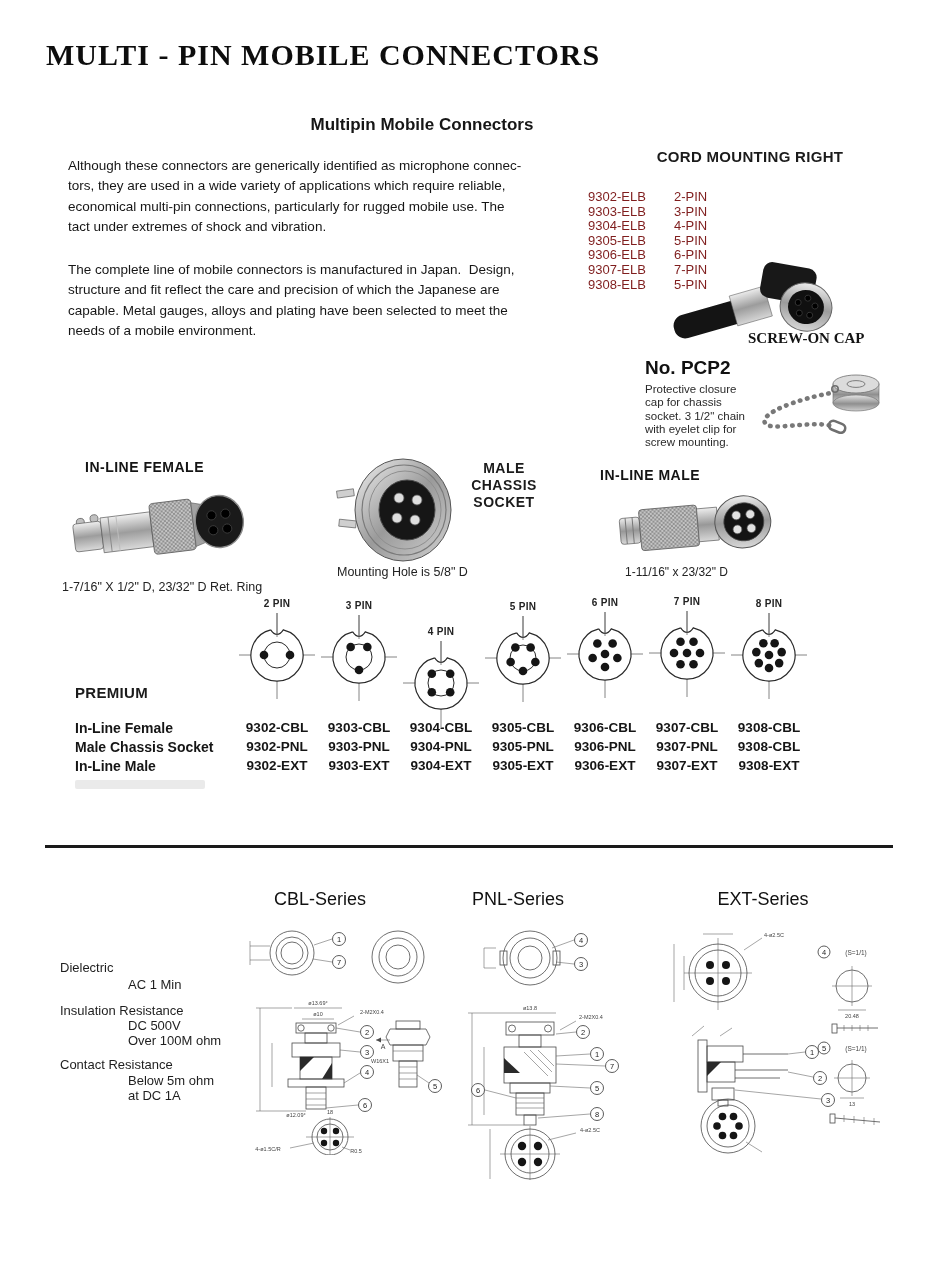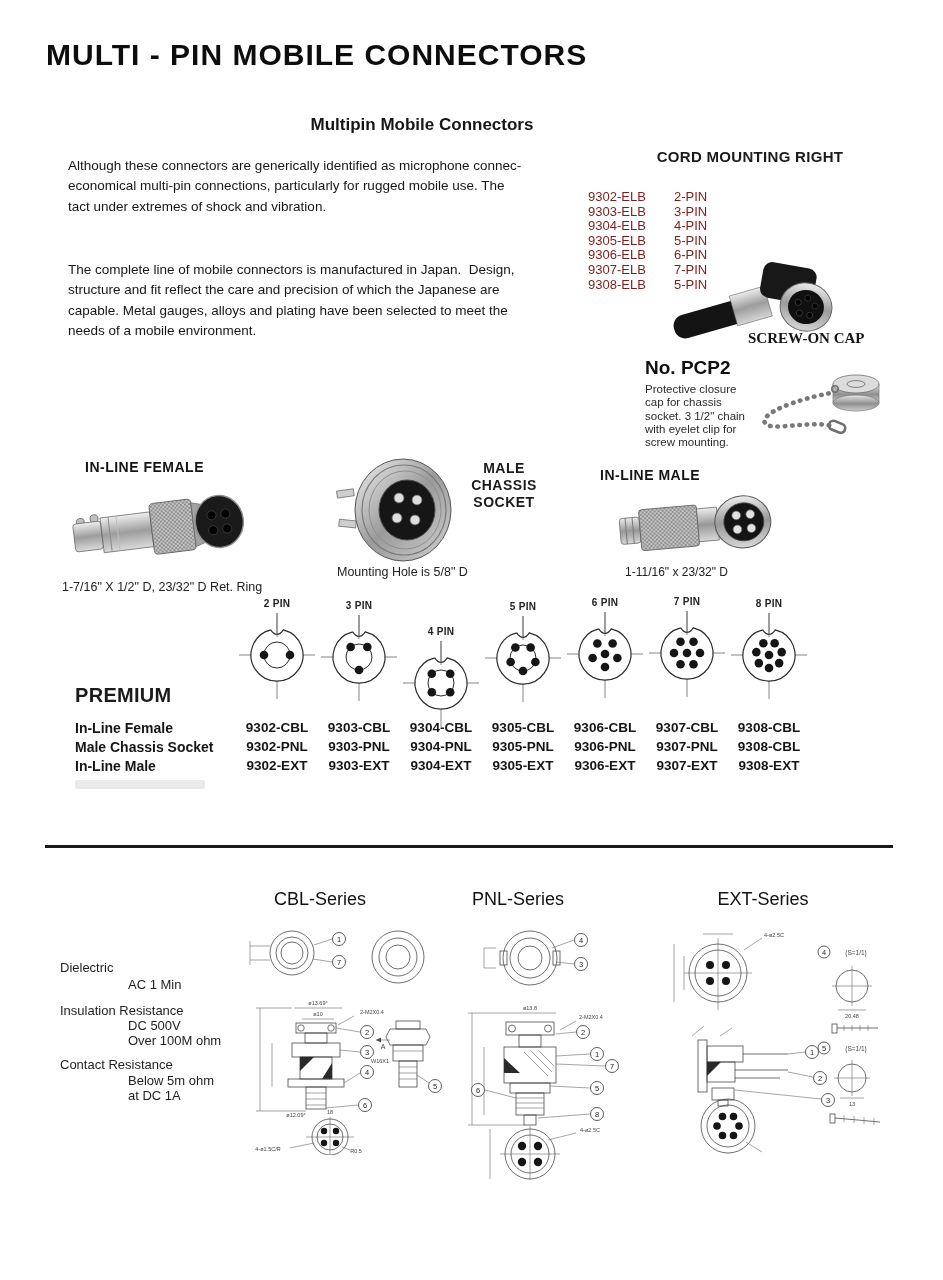--- a/index.html
+++ b/index.html
@@ -1,35 +1,35 @@
 <!DOCTYPE html>
 <html><head>
 <meta charset="utf-8">
 <style>
   html,body{margin:0;padding:0;background:#9a9a9a;}
   .page{position:relative;width:943px;height:1280px;margin:0 auto;background:#ffffff;
         font-family:"Liberation Sans",sans-serif;color:#1b1b1b;overflow:hidden;}
   .abs{position:absolute;}
   .nw{white-space:nowrap;}
-  .title{font-family:Liberation Sans, sans-serif;font-weight:bold;font-size:30px;letter-spacing:1px;color:#0d0d0d;}
+  .title{font-family:Liberation Serif, serif;font-weight:bold;font-size:30px;letter-spacing:1px;color:#0d0d0d;}
   .subtitle{font-size:17px;font-weight:bold;text-align:center;width:844px;color:#161616;}
   .para{font-size:13.5px;line-height:20.3px;color:#161616;}
   .h-bold15{font-size:15px;font-weight:bold;color:#141414;}
   .h-bold14{font-size:14px;font-weight:bold;color:#141414;letter-spacing:0.5px;}
   .ra-head{width:280px;text-align:center;font-size:15px;font-weight:bold;line-height:17.5px;letter-spacing:0.3px;}
   .elb-row{font-size:13px;line-height:14.6px;color:#7f1d1d;}
   .elb-part{display:inline-block;width:72px;}
   .elb-pins{display:inline-block;padding-left:14px;}
   .pcp2{font-size:19px;font-weight:bold;color:#111;}
   .pcp2-desc{font-size:11.5px;line-height:13.3px;color:#2a2a2a;}
   .caption{font-size:12.5px;color:#222;}
   .chassis-label{width:100px;text-align:center;font-size:14px;font-weight:bold;line-height:17px;letter-spacing:0.5px;}
   .pin-col{width:80px;text-align:center;}
   .pin-label{font-size:10px;font-weight:bold;color:#222;letter-spacing:0.3px;}
-  .premium{font-size:20px;font-weight:bold;letter-spacing:0.3px;}
+  .premium{font-size:15px;font-weight:bold;letter-spacing:0.3px;}
   .row-label{font-size:14px;font-weight:bold;color:#151515;}
   .cell{position:absolute;width:82px;text-align:center;font-size:13.5px;font-weight:bold;color:#151515;}
   .c0{left:236px}.c1{left:318px}.c2{left:400px}.c3{left:482px}.c4{left:564px}.c5{left:646px}.c6{left:728px}
   .divider{height:3px;background:#1a1a1a;}
   .series-head{width:160px;text-align:center;font-size:18px;color:#111;}
   .spec-label{font-size:13px;color:#1e1e1e;}
   .spec-val{font-size:13px;color:#1e1e1e;}
   .smudge{background:#d9d9d9;opacity:0.55;border-radius:2px;}
   svg{display:block;}
   svg text{font-family:"Liberation Sans",sans-serif;}
@@ -42,20 +42,21 @@
 </head>
 <body>
 
 <div class="page">
 
   <div class="abs title" style="left:46px;top:38px;">MULTI - PIN MOBILE CONNECTORS</div>
   <div class="abs subtitle" style="left:0;top:115px;">Multipin Mobile Connectors</div>
 
   <div class="abs para" style="left:68px;top:156px;">
     <div class="nw">Although these connectors are generically identified as microphone connec-</div>
+    <div class="nw">tors, they are used in a wide variety of applications which require reliable,</div>
     <div class="nw">economical multi-pin connections, particularly for rugged mobile use. The</div>
     <div class="nw">tact under extremes of shock and vibration.</div>
   </div>
   <div class="abs para" style="left:68px;top:260px;">
     <div class="nw">The complete line of mobile connectors is manufactured in Japan.&nbsp; Design,</div>
     <div class="nw">structure and fit reflect the care and precision of which the Japanese are</div>
     <div class="nw">capable. Metal gauges, alloys and plating have been selected to meet the</div>
     <div class="nw">needs of a mobile environment.</div>
   </div>
 

